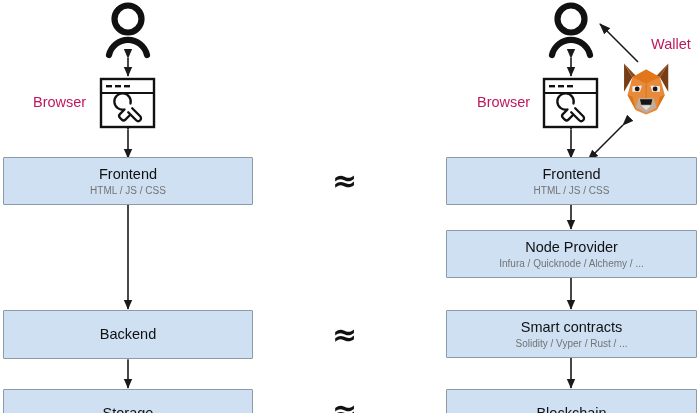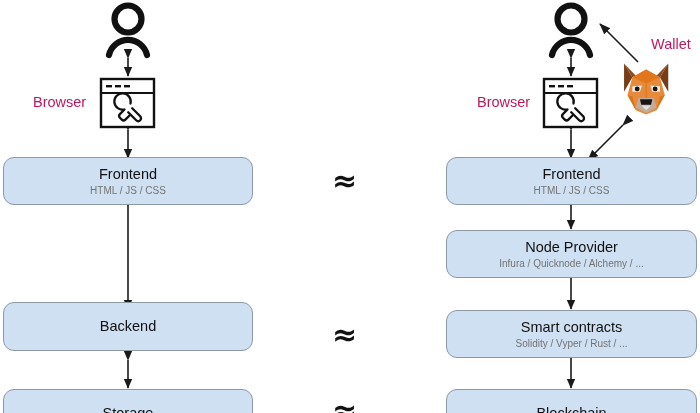--- a/index.html
+++ b/index.html
@@ -18,21 +18,21 @@
     background: #ffffff;
     overflow: hidden;
   }
 
   
   .node-box {
     position: absolute;
     box-sizing: border-box;
     background: #cfe0f3;
     border: 1px solid #8c9aa8;
-    border-radius: 11px;
+    border-radius: 1px;
     display: flex;
     flex-direction: column;
     align-items: center;
     justify-content: center;
     text-align: right;
     line-height: 1.30;
   }
   .node-title {
     font-size: 14.5px;
     color: #111111;
@@ -170,21 +170,21 @@
 
       <path d="M70,62 L70,104" stroke="#d9741a" stroke-width="3" fill="none"></path>
     </g>
   </svg>
 
   <div class="node-box" style="left:3px; top:157px; width:250px; height:48px;">
     <div class="node-title">Frontend</div>
     <div class="node-sub">HTML / JS / CSS</div>
   </div>
 
-  <div class="node-box" style="left:3px; top:302px; width:250px; height:49px;">
+  <div class="node-box" style="left:3px; top:310px; width:250px; height:49px;">
     <div class="node-title">Backend</div>
   </div>
 
   <div class="node-box" style="left:3px; top:389px; width:250px; height:48px;">
     <div class="node-title">Storage</div>
   </div>
 
   <div class="node-box" style="left:446px; top:157px; width:251px; height:48px;">
     <div class="node-title">Frontend</div>
     <div class="node-sub">HTML / JS / CSS</div>

